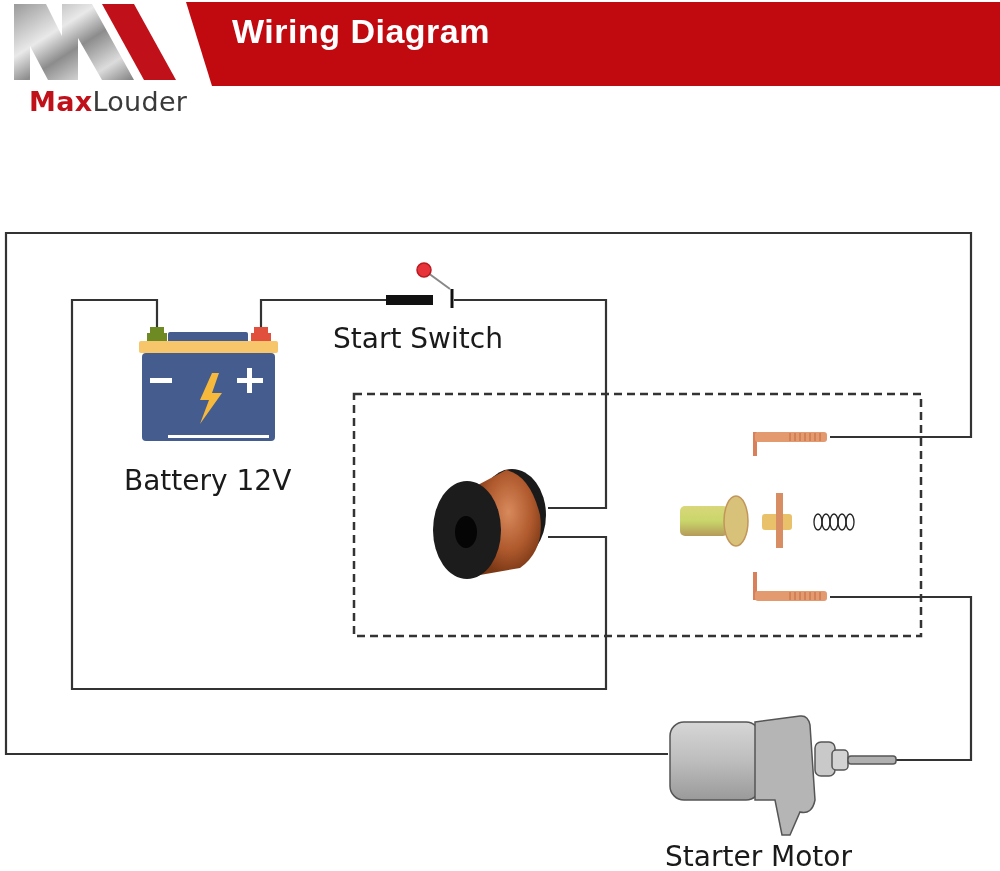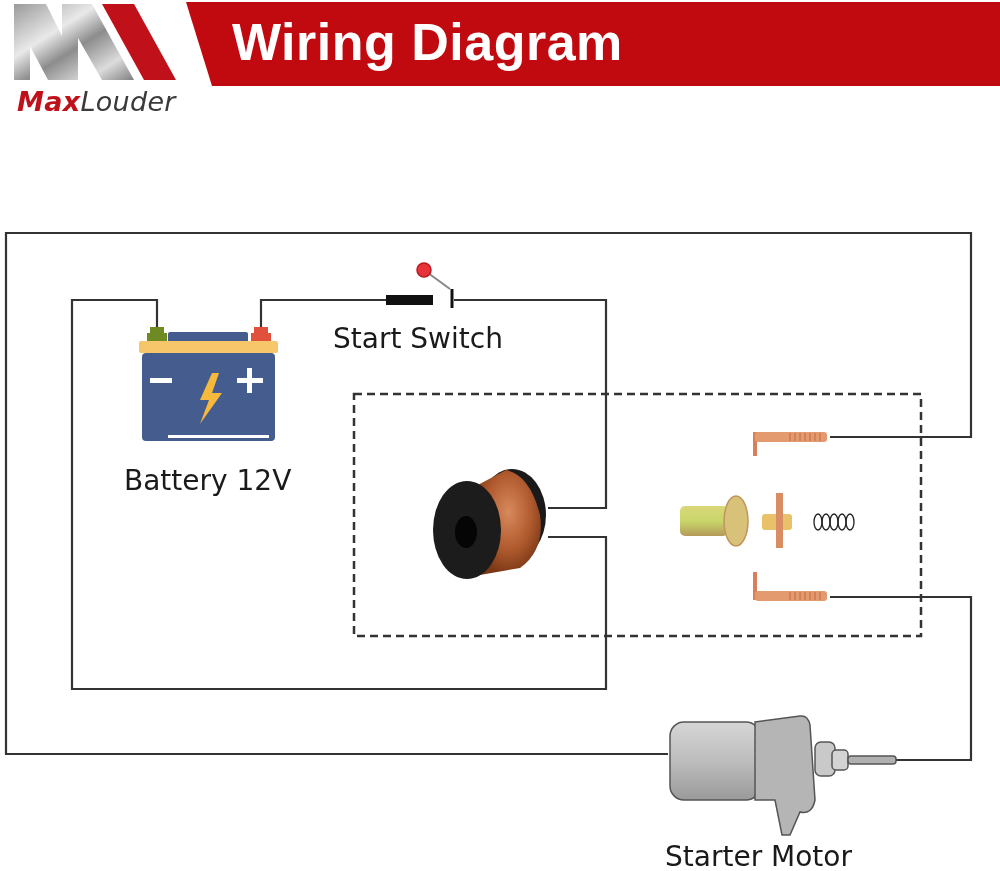--- a/index.html
+++ b/index.html
@@ -1,21 +1,21 @@
 <!DOCTYPE html>
 <html><head>
 <meta charset="utf-8">
 <style>
   html, body { margin: 0; padding: 0; background: #ffffff; }
   body { width: 1000px; height: 871px; position: relative; overflow: hidden; font-family: "DejaVu Sans", sans-serif; }
   .abs { position: absolute; }
-  #logo-brand { left: 17px; top: 86px; font-size: 27px; letter-spacing: 0.3px; font-style: italic; }
+  #logo-brand { left: 29px; top: 86px; font-size: 27px; letter-spacing: 0.3px; }
   #logo-brand .max { color: #c0111b; font-weight: bold; }
   #logo-brand .louder { color: #3a3a3a; font-weight: normal; }
-  #title-text { left: 232px; top: 12px; font-family: "Liberation Sans", sans-serif; font-weight: bold; font-size: 52px; color: #ffffff; letter-spacing: 0.5px; }
+  #title-text { left: 232px; top: 12px; font-family: "Liberation Sans", sans-serif; font-weight: bold; font-size: 34px; color: #ffffff; letter-spacing: 0.5px; }
   .label { font-family: "DejaVu Sans", sans-serif; font-size: 28px; color: #1a1a1a; white-space: nowrap; }
   #lbl-battery { left: 124px; top: 464px; }
   #lbl-switch { left: 333px; top: 322px; }
   #lbl-motor { left: 665px; top: 840px; }
   svg { position: absolute; left: 0; top: 0; }
 </style>
 </head>
 <body>
 
 <svg width="1000" height="871" viewBox="0 0 1000 871">

